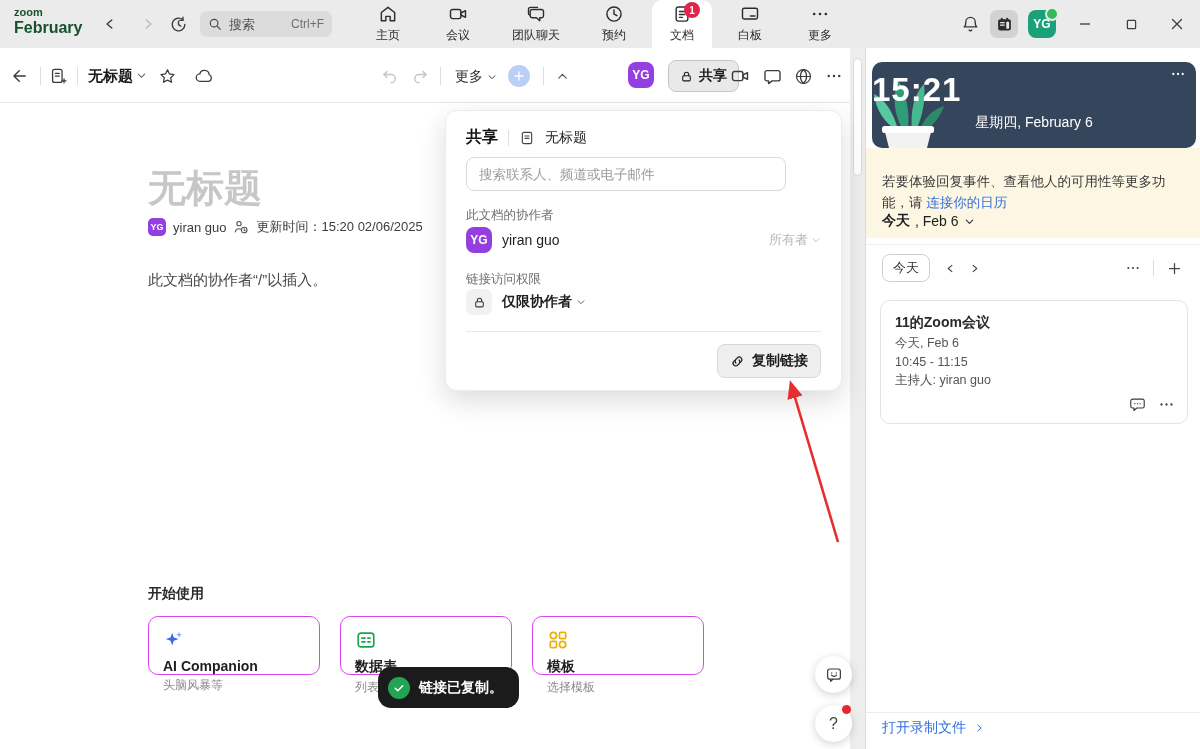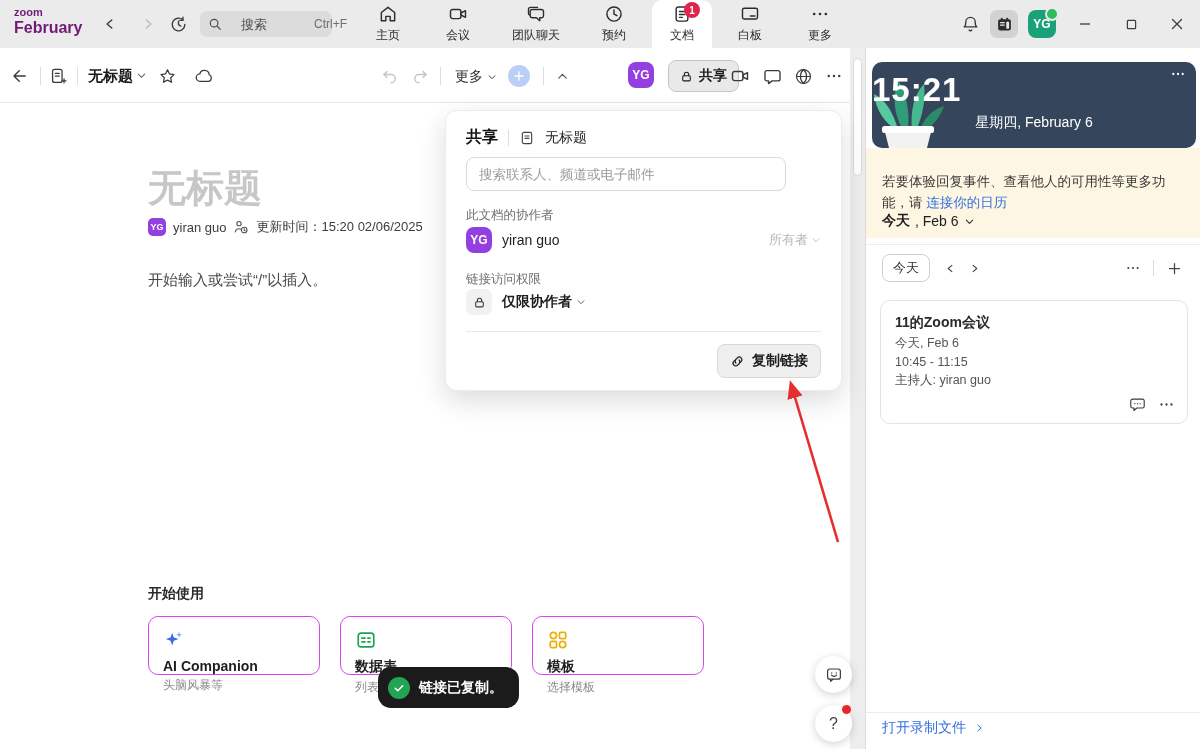--- a/index.html
+++ b/index.html
@@ -1,26 +1,26 @@
 <!DOCTYPE html>
 <html><head>
 <meta charset="utf-8">
 <style>
   html,body{margin:0;padding:0;background:#888;}
   body{font-family:"Liberation Sans","DejaVu Sans",sans-serif;}
   .stage{position:relative;width:1200px;height:749px;background:#fff;overflow:hidden;margin:0 auto;}
   svg{display:block;}
   
   .topbar{position:absolute;left:0;top:0;width:1200px;height:48px;background:#ebebeb;}
-  .logo{position:absolute;left:14px;top:7px;color:#701a75;line-height:1;}
+  .logo{position:absolute;left:14px;top:7px;color:#14532d;line-height:1;}
   .logo .l1{font-size:11px;font-weight:bold;}
   .logo .l2{font-size:16px;font-weight:bold;margin-top:2px;}
   .navbtn{position:absolute;top:12px;width:24px;height:24px;display:flex;align-items:center;justify-content:center;color:#3c3c3c;border-radius:6px;cursor:pointer;}
   .navbtn.dis{color:#b9b9b9;cursor:default;}
-  .searchbox{position:absolute;left:200px;top:11px;width:132px;height:26px;background:#dcdcdc;border-radius:7px;display:flex;align-items:center;padding:0 8px;box-sizing:border-box;gap:17px;color:#4c4c4c;}
+  .searchbox{position:absolute;left:200px;top:11px;width:132px;height:26px;background:#dcdcdc;border-radius:7px;display:flex;align-items:center;padding:0 8px;box-sizing:border-box;gap:5px;color:#4c4c4c;}
   .searchbox input{border:none;background:transparent;outline:none;width:54px;font-size:13px;color:#333;font-family:inherit;}
   .searchbox input::placeholder{color:#4c4c4c;opacity:1;}
   .shortcut{font-size:12px;color:#6f6f6f;margin-left:auto;}
   .tabs{position:absolute;left:356px;top:0;height:48px;display:flex;gap:6px;}
   .tab{height:48px;display:flex;flex-direction:column;align-items:center;justify-content:center;gap:3px;font-size:12px;color:#2c2c2c;cursor:pointer;position:relative;}
   .tab svg{width:20px;height:20px;}
   .tab.active{background:#fff;border-radius:10px 10px 0 0;}
   .badge{position:absolute;top:2px;left:calc(50% + 2px);min-width:16px;height:16px;border-radius:8px;background:#e0254c;color:#fff;font-size:10px;font-weight:bold;display:flex;align-items:center;justify-content:center;padding:0 3px;box-sizing:border-box;}
   .tr-icons{position:absolute;top:0;right:0;height:48px;display:flex;align-items:center;}
   .iconbtn{width:32px;height:32px;display:flex;align-items:center;justify-content:center;color:#3a3a3a;cursor:pointer;border-radius:6px;}
@@ -335,21 +335,21 @@
     </div>
     <span>yiran guo</span>
     <svg width="16" height="16" viewBox="0 0 24 24" fill="none" stroke="#555" stroke-width="1.7" stroke-linecap="round">
         <circle cx="9" cy="7" r="3.2"></circle>
         <path d="M3.5 19.5c.4-3 2.6-4.8 5.5-4.8 1 0 1.8.2 2.5.6"></path>
         <circle cx="16.8" cy="16.5" r="4.2"></circle>
         <path d="M16.8 14.6v2.1l1.5.9"></path>
       </svg>
     <span>更新时间：15:20 02/06/2025</span>
   </div>
-  <div class="body-ph">开始输入或尝试“/”以插入。</div>
+  <div class="body-ph">此文档的协作者“/”以插入。</div>
 
   <div class="getstarted">开始使用</div>
 
   <div class="card" style="left:148px;">
     <svg width="22" height="22" viewBox="0 0 24 24">
         <path d="M10 4l1.8 5.4L17 11l-5.2 1.7L10 18l-1.8-5.3L3 11l5.2-1.6z" fill="#3d6be8"></path>
         <path d="M17.5 3l.9 2.4 2.4.9-2.4.9-.9 2.3-.8-2.3-2.4-.9 2.4-.9z" fill="#7ea4f2"></path>
       </svg>
     <div class="t">AI Companion</div>
     <div class="s">头脑风暴等</div>

